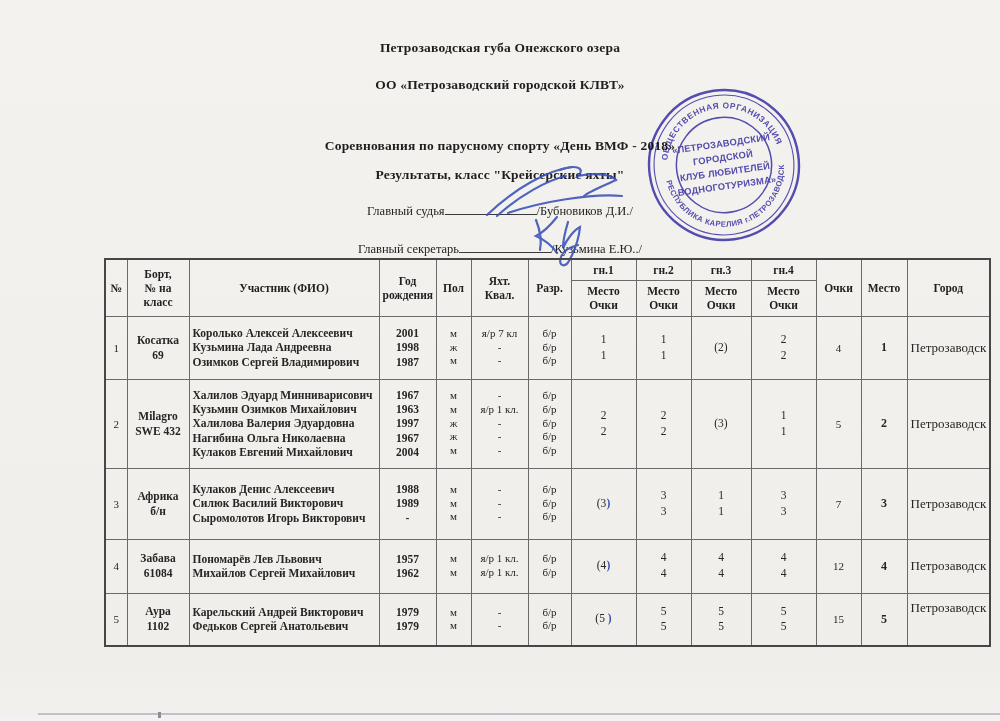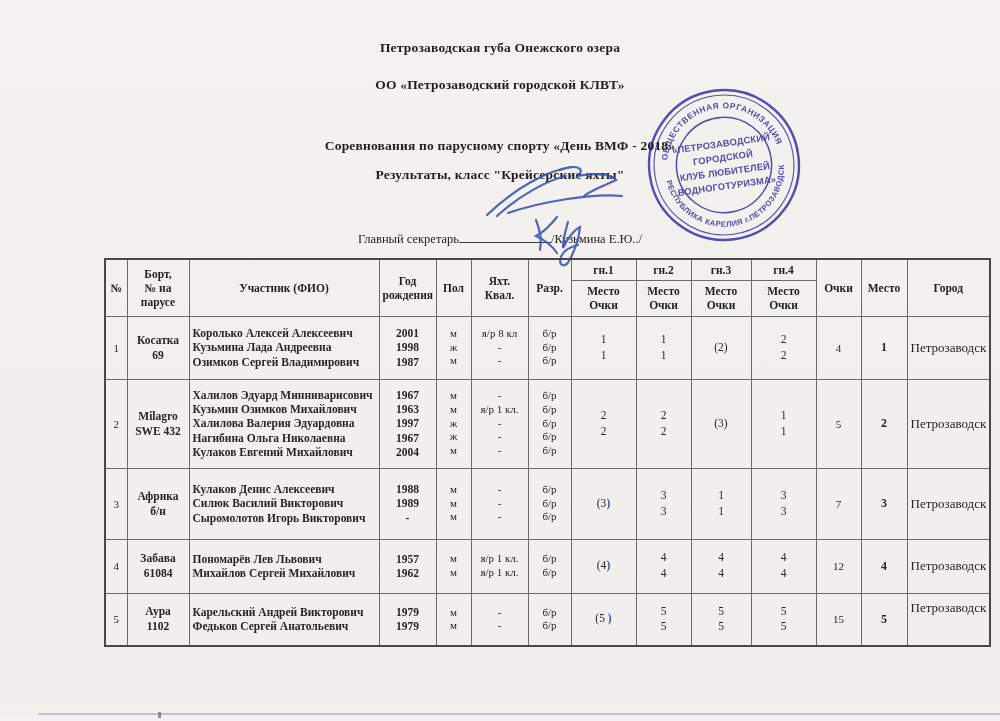--- a/index.html
+++ b/index.html
@@ -8,21 +8,21 @@
     background: linear-gradient(180deg, #f4f2ef 0%, #f2f0ec 55%, #f0eeea 92%, #f3f1ef 100%);
     font-family:"Liberation Serif","DejaVu Serif",serif;
     color:#222;
   }
   .title { position:absolute; left:0; width:100%; text-align:center;
            font-weight:bold; font-size:13.5px; letter-spacing:0.2px; color:#1e1e1e; }
   .t1 { top:40px; } .t2 { top:77px; } .t3 { top:105px; } .t4 { top:138px; } .t5 { top:167px; }
 
   .sigline { position:absolute; left:0; width:100%; text-align:center;
              font-size:12.5px; color:#242424; }
-  .s1 { top:203px; } .s2 { top:231px; }
+  .s1 { top:203px; } .s2 { top:241px; }
   .uline { display:inline-block; width:92px; border-bottom:1px solid #3a3a3a; height:11px; }
 
   .stamp { position:absolute; left:643px; top:84px; width:162px; height:162px;
            transform:rotate(-8deg); opacity:0.93; mix-blend-mode:multiply; }
   .stamp text { font-family:"Liberation Sans","DejaVu Sans",sans-serif; font-weight:bold; }
   .ring-text { font-size:8.2px; letter-spacing:0.6px; }
   .ring-text-b { font-size:7.6px; letter-spacing:0.4px; }
   .center-text { font-size:9.2px; text-anchor:middle; letter-spacing:0.2px; }
 
   .sig-svg { position:absolute; left:380px; top:160px; width:280px; height:120px; }
@@ -52,20 +52,23 @@
 </head>
 <body>
 
 <div class="page">
 
   <div class="title t1">Петрозаводская губа Онежского озера</div>
   <div class="title t2">ОО  «Петрозаводский городской КЛВТ»</div>
   <div class="title t4">Соревнования по парусному спорту «День ВМФ - 2018»</div>
   <div class="title t5">Результаты, класс "Крейсерские яхты"</div>
 
+  <div class="sigline s1">
+    <span>Главный судья</span><span class="uline"></span><span>/Бубновиков Д.И./</span>
+  </div>
   <div class="sigline s2">
     <span>Главный секретарь</span><span class="uline"></span><span>/Кузьмина Е.Ю../</span>
   </div>
 
   <svg class="sig-svg" viewBox="0 0 280 120">
     <g stroke="#3a51b8" stroke-width="2.2" fill="none" stroke-linecap="round" opacity="0.88">
       <path d="M 107,55 C 135,28 168,10 192,7"></path>
       <path d="M 117,56 C 140,35 168,20 186,16"></path>
       <path d="M 180,10 C 196,4 206,8 198,16 C 216,12 232,15 236,20 C 223,26 208,32 204,36"></path>
       <path d="M 128,53 C 160,42 212,33 242,36"></path>
@@ -115,21 +118,21 @@
           <col style="width:65px">
           <col style="width:45px">
         <col style="width:46px">
           <col style="width:83px">
       </colgroup>
       <thead>
         <tr style="height:21px">
           <th rowspan="2">№</th>
           <th rowspan="2">Борт,
 № на
-парусе</th>
+класс</th>
           <th rowspan="2">Участник (ФИО)</th>
           <th rowspan="2">Год
 рождения</th>
           <th rowspan="2">Пол</th>
           <th rowspan="2">Яхт.
 Квал.</th>
           <th rowspan="2">Разр.</th>
           <th>гн.1</th>
           <th>гн.2</th>
           <th>гн.3</th>
@@ -163,21 +166,21 @@
               <div>2001</div>
               <div>1998</div>
               <div>1987</div>
             </td>
             <td class="plain">
               <div>м</div>
               <div>ж</div>
               <div>м</div>
             </td>
             <td class="plain">
-              <div>я/р 8 кл</div>
+              <div>я/р 7 кл</div>
               <div>-</div>
               <div>-</div>
             </td>
             <td class="plain">
               <div>б/р</div>
               <div>б/р</div>
               <div>б/р</div>
             </td>
             <td class="race">
               <div>1</div>

